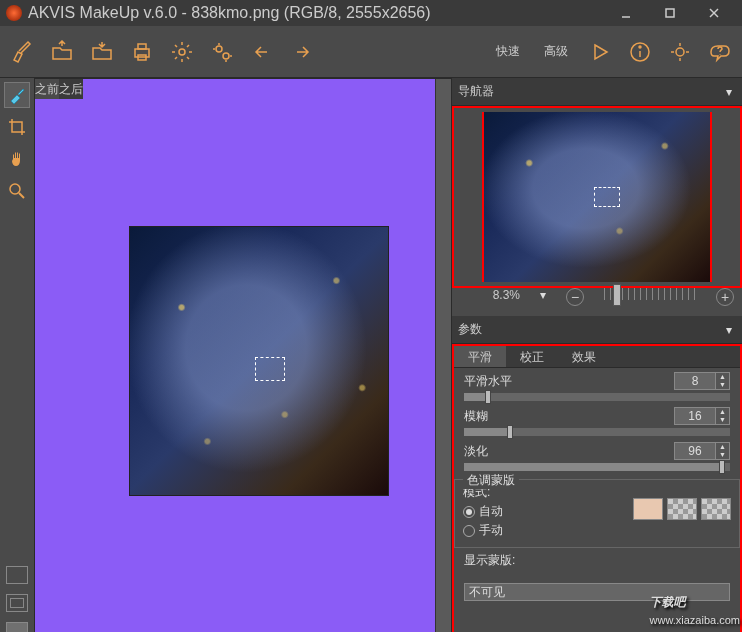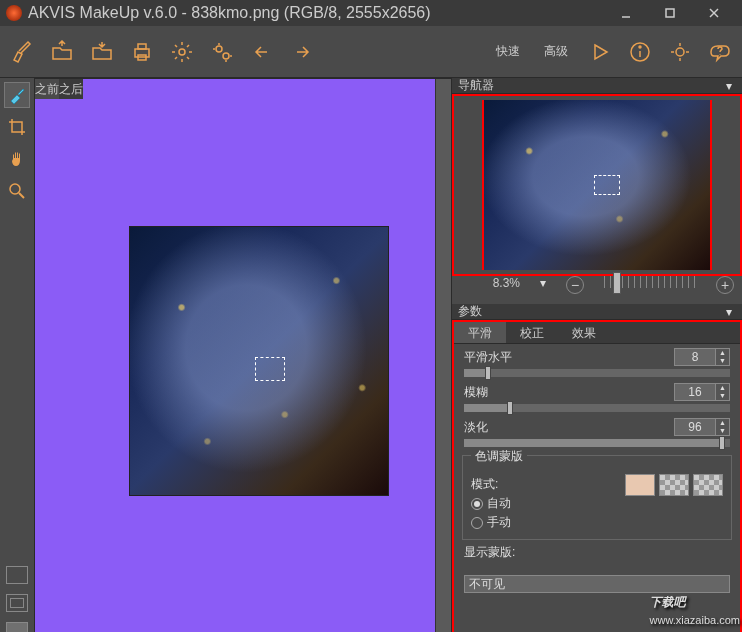--- a/index.html
+++ b/index.html
@@ -25,21 +25,21 @@
 .canvas{flex:1;display:flex;background:#8b5cf6;border:1px solid #2a2a2a}
 .tabs{height:20px;background:#3a3a3a;display:flex}
 .tab{flex:1;text-align:center;line-height:20px;color:#ccc;cursor:pointer}
 .tab.active{background:#4a4a4a}
 .canvasarea{flex:1;position:relative;display:flex;align-items:center;justify-content:center;overflow:hidden}
 .img{width:260px;height:270px;background:linear-gradient(135deg,#0a1a3a 0%,#1a2a5a 30%,#2a3a6a 50%,#3a2a1a 80%,#1a0a0a 100%);position:relative;border:1px solid #222}
 .img::before{content:"";position:absolute;inset:0;background:radial-gradient(circle at 20% 30%,rgba(255,220,100,.6) 2px,transparent 4px),radial-gradient(circle at 80% 20%,rgba(255,220,100,.5) 2px,transparent 4px),radial-gradient(circle at 60% 70%,rgba(255,220,100,.4) 2px,transparent 4px),radial-gradient(circle at 30% 80%,rgba(255,220,100,.4) 2px,transparent 4px),radial-gradient(circle at 90% 60%,rgba(255,220,100,.5) 2px,transparent 4px),radial-gradient(ellipse at 45% 45%,rgba(180,200,255,.35) 30%,transparent 60%)}
 .marquee{position:absolute;width:30px;height:24px;border:1px dashed #fff;left:125px;top:130px}
 .scrollbar{width:16px;background:#5a5a5a;border-left:1px solid #333}
 .right{width:290px;background:#4a4a4a;display:flex;flex-direction:column}
-.panelhdr{height:16px;background:#3a3a3a;display:flex;align-items:center;padding:0 6px;border-bottom:1px solid #2a2a2a}
+.panelhdr{height:28px;background:#3a3a3a;display:flex;align-items:center;padding:0 6px;border-bottom:1px solid #2a2a2a}
 .panelhdr .t{flex:1;color:#ccc}
 .collapse{width:14px;height:14px;display:flex;align-items:center;justify-content:center;cursor:pointer}
 .nav{padding:4px;border:2px solid red}
 .navimg{width:230px;height:170px;margin:0 auto;background:linear-gradient(135deg,#0a1a3a 0%,#1a2a5a 30%,#2a3a6a 50%,#3a2a1a 80%,#1a0a0a 100%);position:relative;border-left:2px solid red;border-right:2px solid red}
 .navimg::before{content:"";position:absolute;inset:0;background:radial-gradient(circle at 20% 30%,rgba(255,220,100,.6) 2px,transparent 4px),radial-gradient(circle at 80% 20%,rgba(255,220,100,.5) 2px,transparent 4px),radial-gradient(circle at 60% 70%,rgba(255,220,100,.4) 2px,transparent 4px),radial-gradient(ellipse at 45% 45%,rgba(180,200,255,.35) 30%,transparent 60%)}
 .navmarquee{position:absolute;width:26px;height:20px;border:1px dashed #fff;left:110px;top:75px}
 .zoomrow{height:28px;display:flex;align-items:flex-start;padding:0 8px;gap:20px}
 .zoomval{width:60px;text-align:right;color:#ccc}
 .zbtn{width:18px;height:18px;border:1px solid #888;border-radius:50%;display:flex;align-items:center;justify-content:center;cursor:pointer;color:#ccc;font-size:14px;line-height:1}
 .zslider{flex:1;height:12px;background:repeating-linear-gradient(90deg,#888 0 1px,transparent 1px 6px);position:relative;cursor:pointer}
@@ -52,21 +52,21 @@
 .prow{padding:4px 10px 2px}
 .prow .lbl{display:flex;align-items:center}
 .prow .lbl span{flex:1}
 .spin{width:56px;height:18px;background:#666;border:1px solid #888;display:flex;align-items:center}
 .spin .v{flex:1;text-align:center}
 .spin .ar{width:14px;display:flex;flex-direction:column}
 .spin .ar div{height:8px;font-size:7px;text-align:center;line-height:8px;background:#555;border-left:1px solid #888;cursor:pointer}
 .pslider{height:8px;background:#666;position:relative;margin-top:3px;cursor:pointer}
 .pslider .fill{height:100%;background:#888}
 .pslider .thumb{position:absolute;top:-3px;width:6px;height:14px;background:#bbb;border:1px solid #444}
-.fieldset{margin:6px 8px 0;border:1px solid #666;padding:20px 8px 6px;position:relative}
+.fieldset{margin:6px 0 0;border:1px solid #666;padding:4px 8px 6px;position:relative}
 .fieldset .legend{position:absolute;top:-8px;left:8px;background:#4a4a4a;padding:0 4px}
 .radio{display:flex;align-items:center;gap:4px;margin:2px 0;cursor:pointer}
 .radio .r{width:12px;height:12px;border:1px solid #aaa;border-radius:50%;display:flex;align-items:center;justify-content:center}
 .radio .r.on::after{content:"";width:6px;height:6px;background:#ddd;border-radius:50%}
 .swatches{position:absolute;right:8px;top:18px;display:flex;gap:4px}
 .sw{width:30px;height:22px;border:1px solid #888;cursor:pointer}
 .sw1{background:#e8c8b0}
 .sw2,.sw3{background:repeating-conic-gradient(#999 0 25%,#ccc 0 50%) 0 0/10px 10px}
 .maskrow{padding:4px 10px}
 .sel{height:18px;background:#666;border:1px solid #888;padding:0 4px;margin-top:14px;cursor:pointer}

